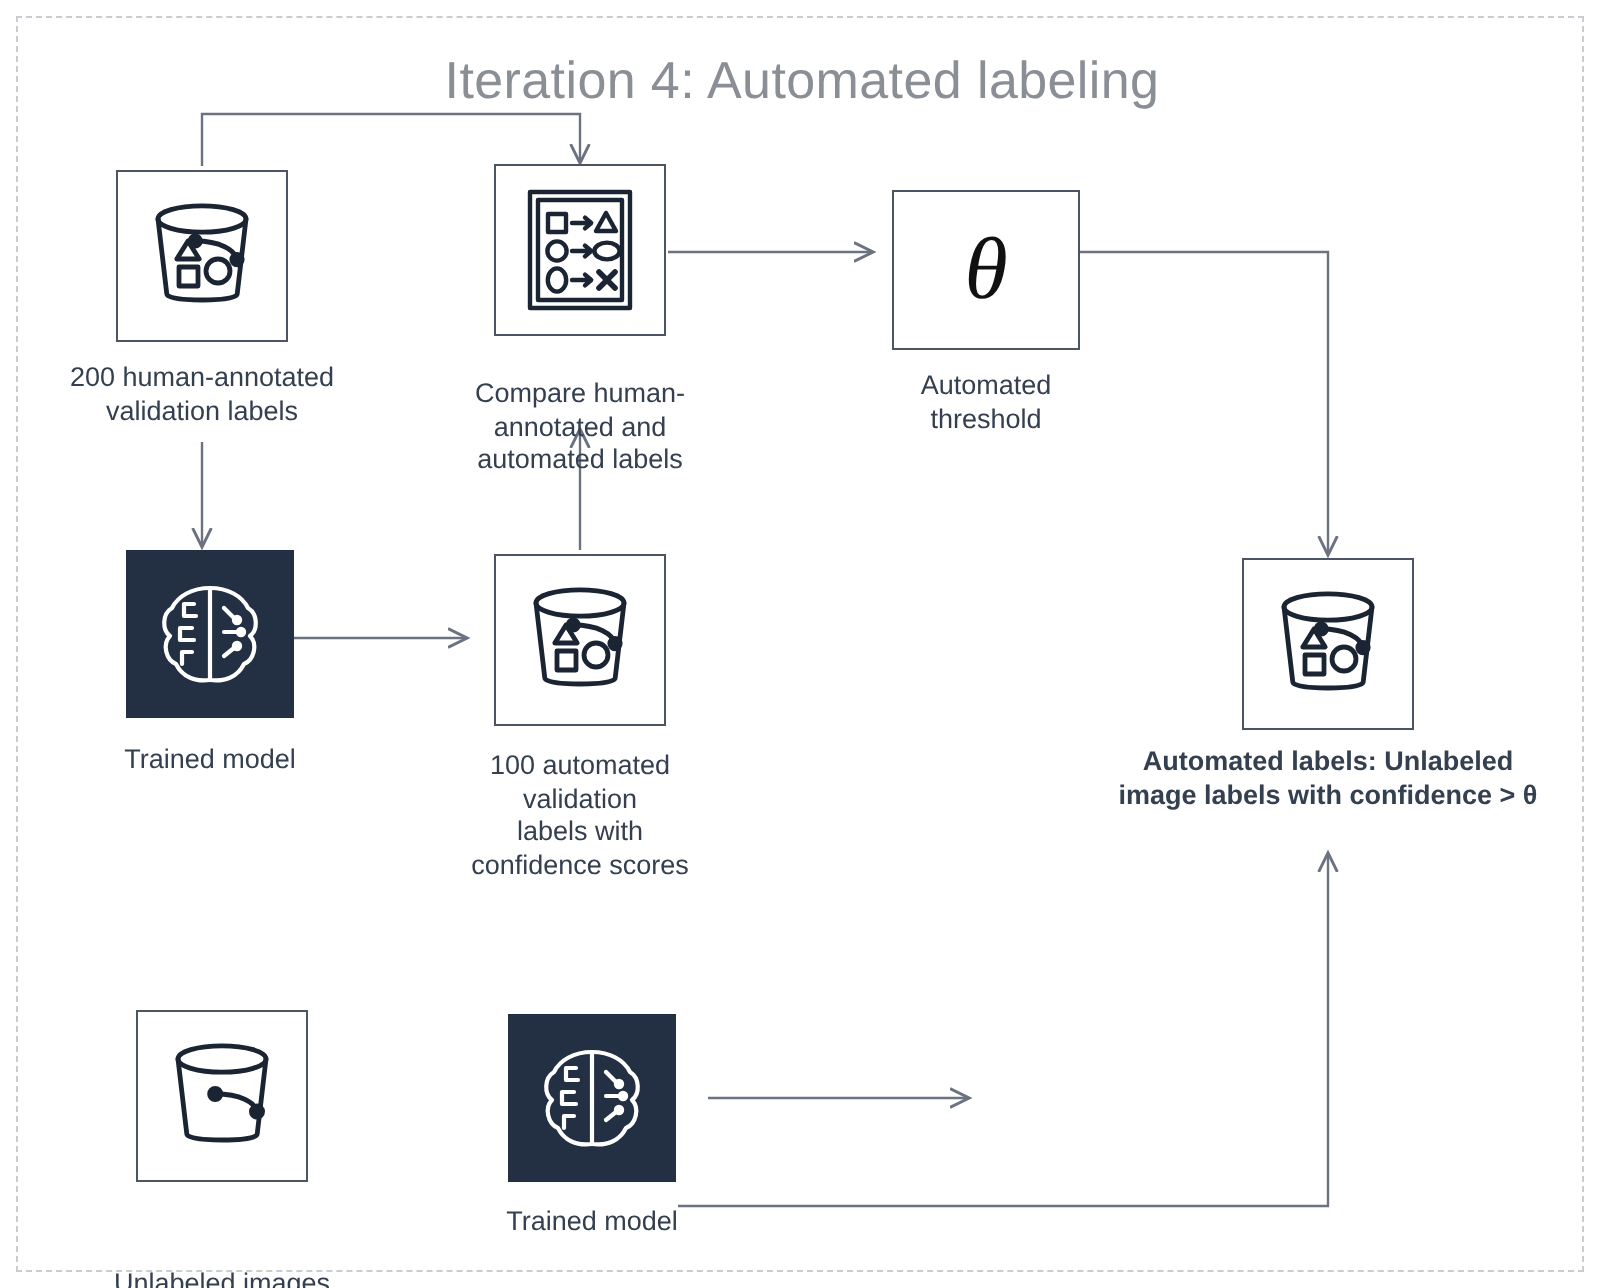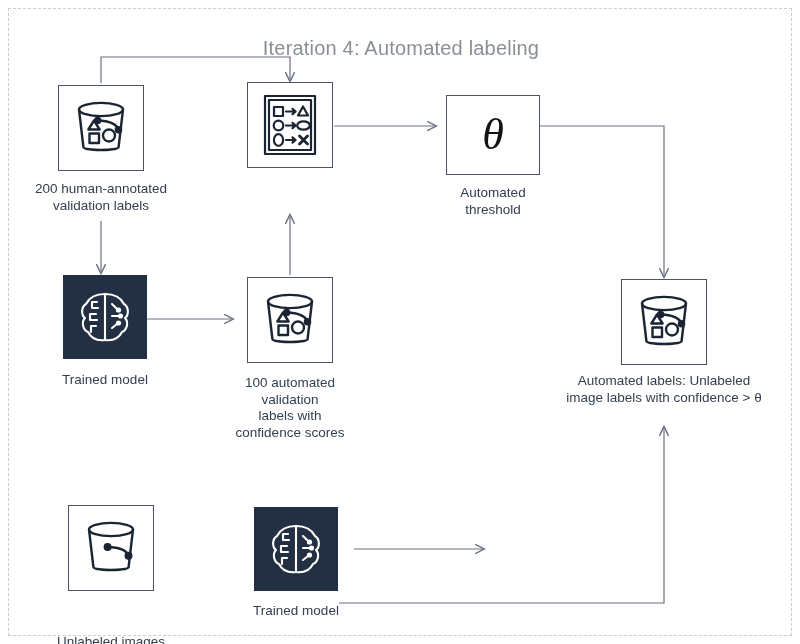--- a/index.html
+++ b/index.html
@@ -8,21 +8,21 @@
     font-family:"Liberation Sans","DejaVu Sans",sans-serif;
     overflow:hidden;position:relative;
   }
   #canvas{
     position:absolute;left:8px;top:8px;width:784px;height:628px;
     border:1px dashed #c9ccd1;box-sizing:border-box;
   }
   .abs{position:absolute;}
   #title{
     left:0;top:16px;width:784px;text-align:center;
-    font-size:20px;color:#8a8f96;letter-spacing:.2px;margin-top:12px;
+    font-size:26px;color:#8a8f96;letter-spacing:.2px;
   }
   
   .node{position:absolute;box-sizing:border-box;}
   .node .frame{
     position:absolute;left:0;top:0;width:100%;height:100%;
     border:1px solid #4b5563;background:#fff;box-sizing:border-box;
     display:flex;align-items:center;justify-content:center;
   }
   .node.dark .frame{background:#232f42;border:1px solid #232f42;}
   .caption{
@@ -107,20 +107,23 @@
           <ellipse cx="43.5" cy="33.5" rx="6.3" ry="4.2"></ellipse>
 
           <ellipse cx="18.5" cy="48" rx="4.6" ry="5.8"></ellipse>
           <path d="M26,48 L35,48"></path>
             <path d="M32.5,45.3 L35.6,48 L32.5,50.7" fill="#1b2432"></path>
           <path d="M39.5,44 L47.5,52 M47.5,44 L39.5,52" stroke-width="2.8"></path>
         </g>
       </svg>
     </div>
   </div>
+  <div class="caption narrow" style="left:281px;top:180px;">Compare human-
+annotated and
+automated labels</div>
 
   <div class="node" style="left:437px;top:86px;width:94px;height:80px;">
     <div class="frame">
       <span class="theta-box">θ</span>
     </div>
   </div>
   <div class="caption narrow" style="left:484px;top:176px;">Automated
 threshold</div>
 
   <div class="node dark" style="left:54px;top:266px;width:84px;height:84px;">
@@ -175,21 +178,21 @@
           <polygon points="26,25.5 31.6,34.5 20.4,34.5"></polygon>
           <rect x="21.5" y="38.5" width="9.5" height="9.5"></rect>
           <circle cx="41" cy="40.5" r="6"></circle>
           <path d="M29.6,25.5 C42,25.5 49.5,30 50.5,35"></path>
           <circle cx="29.6" cy="25.5" r="2.6" fill="#1b2432"></circle>
           <circle cx="50.5" cy="34.8" r="2.6" fill="#1b2432"></circle>
         </g>
       </svg>
     </div>
   </div>
-  <div class="caption wide" style="left:655px;top:364px;">Automated labels: Unlabeled
+  <div class="caption wide" style="left:655px;top:364px;font-weight:bold;">Automated labels: Unlabeled
 image labels with confidence &gt; θ</div>
 
   <div class="node" style="left:59px;top:496px;width:86px;height:86px;">
     <div class="frame">
       <svg width="66" height="66" viewBox="0 0 66 66">
         <g fill="none" stroke="#1b2432" stroke-width="2.4" stroke-linecap="round" stroke-linejoin="round">
           <ellipse cx="33" cy="14.5" rx="22" ry="6.6"></ellipse>
           <path d="M11,14.5 L15.4,52 C15.4,56 50.6,56 50.6,52 L55,14.5"></path>
           <path d="M29.6,32 C42,32 49.5,36 50.5,41"></path>
           <circle cx="29.6" cy="32" r="2.8" fill="#1b2432"></circle>

